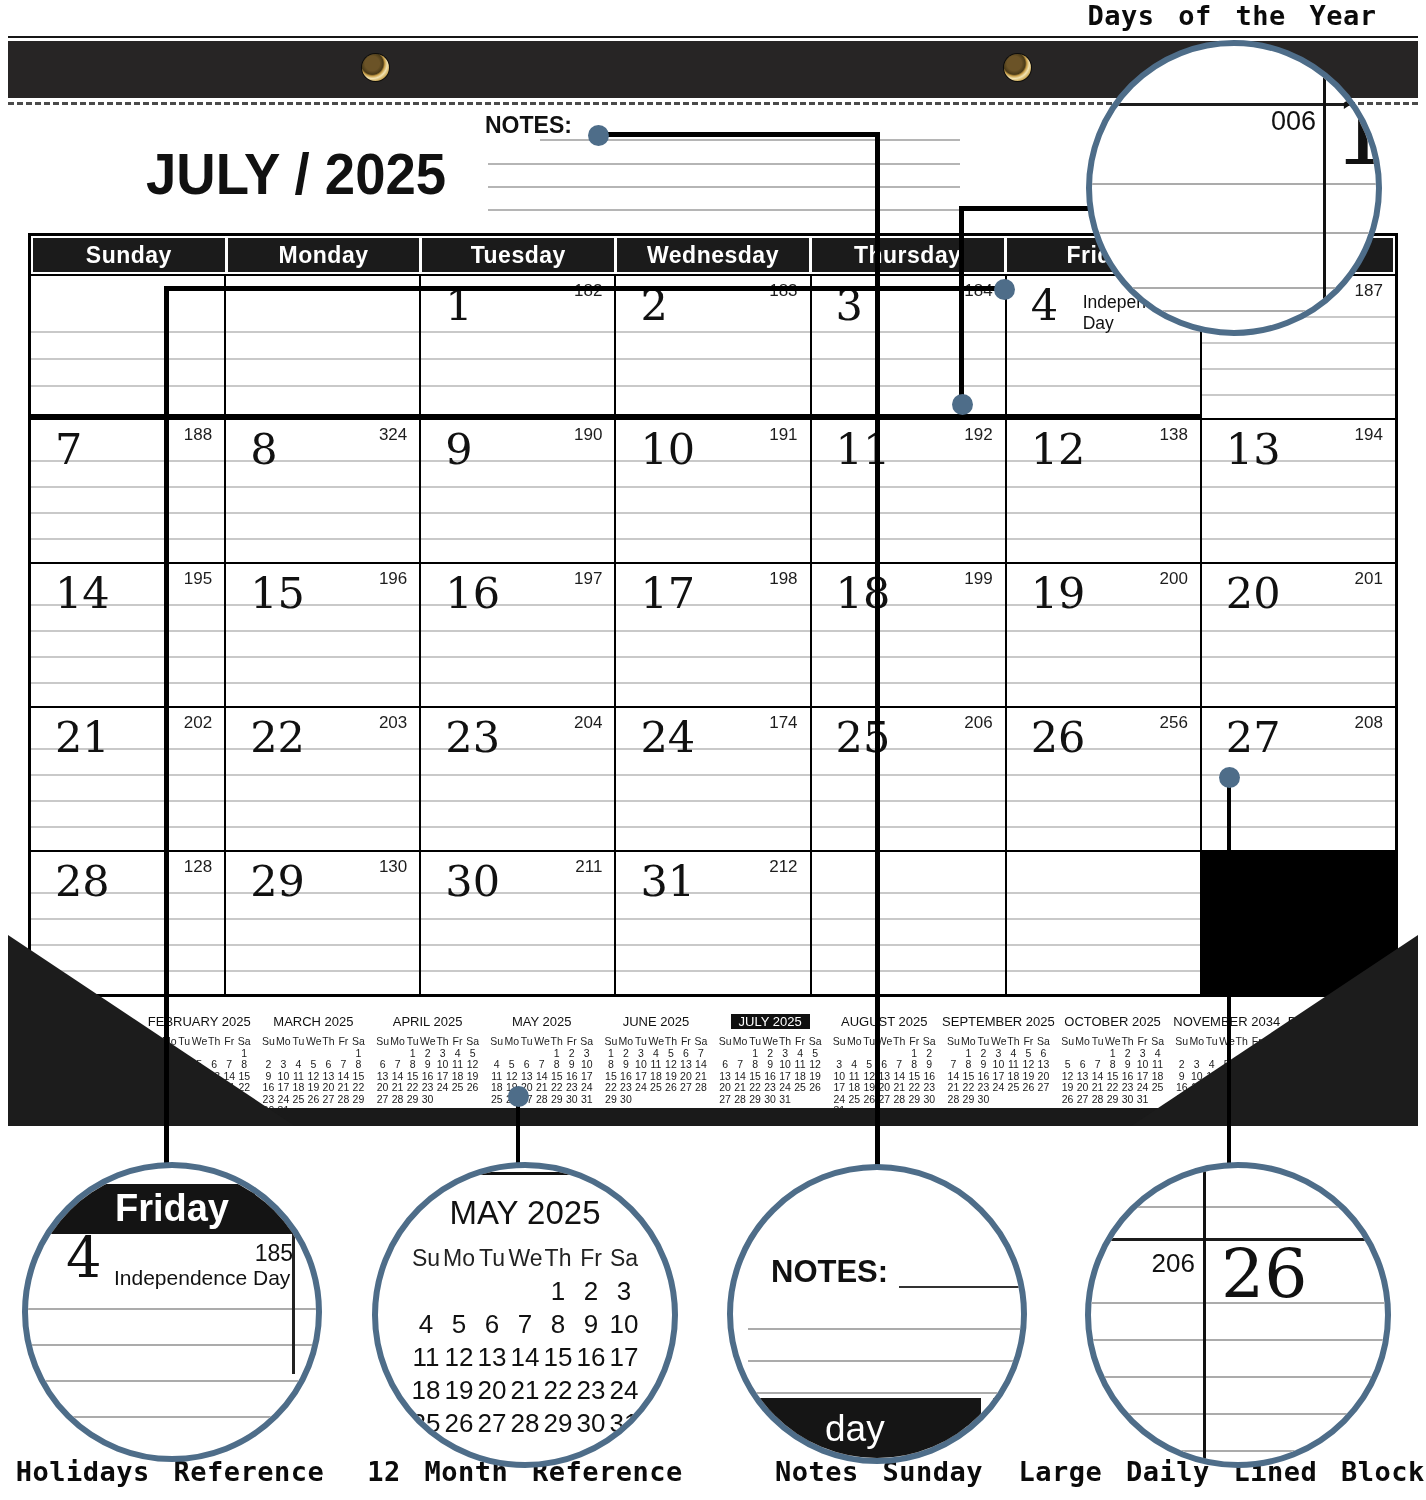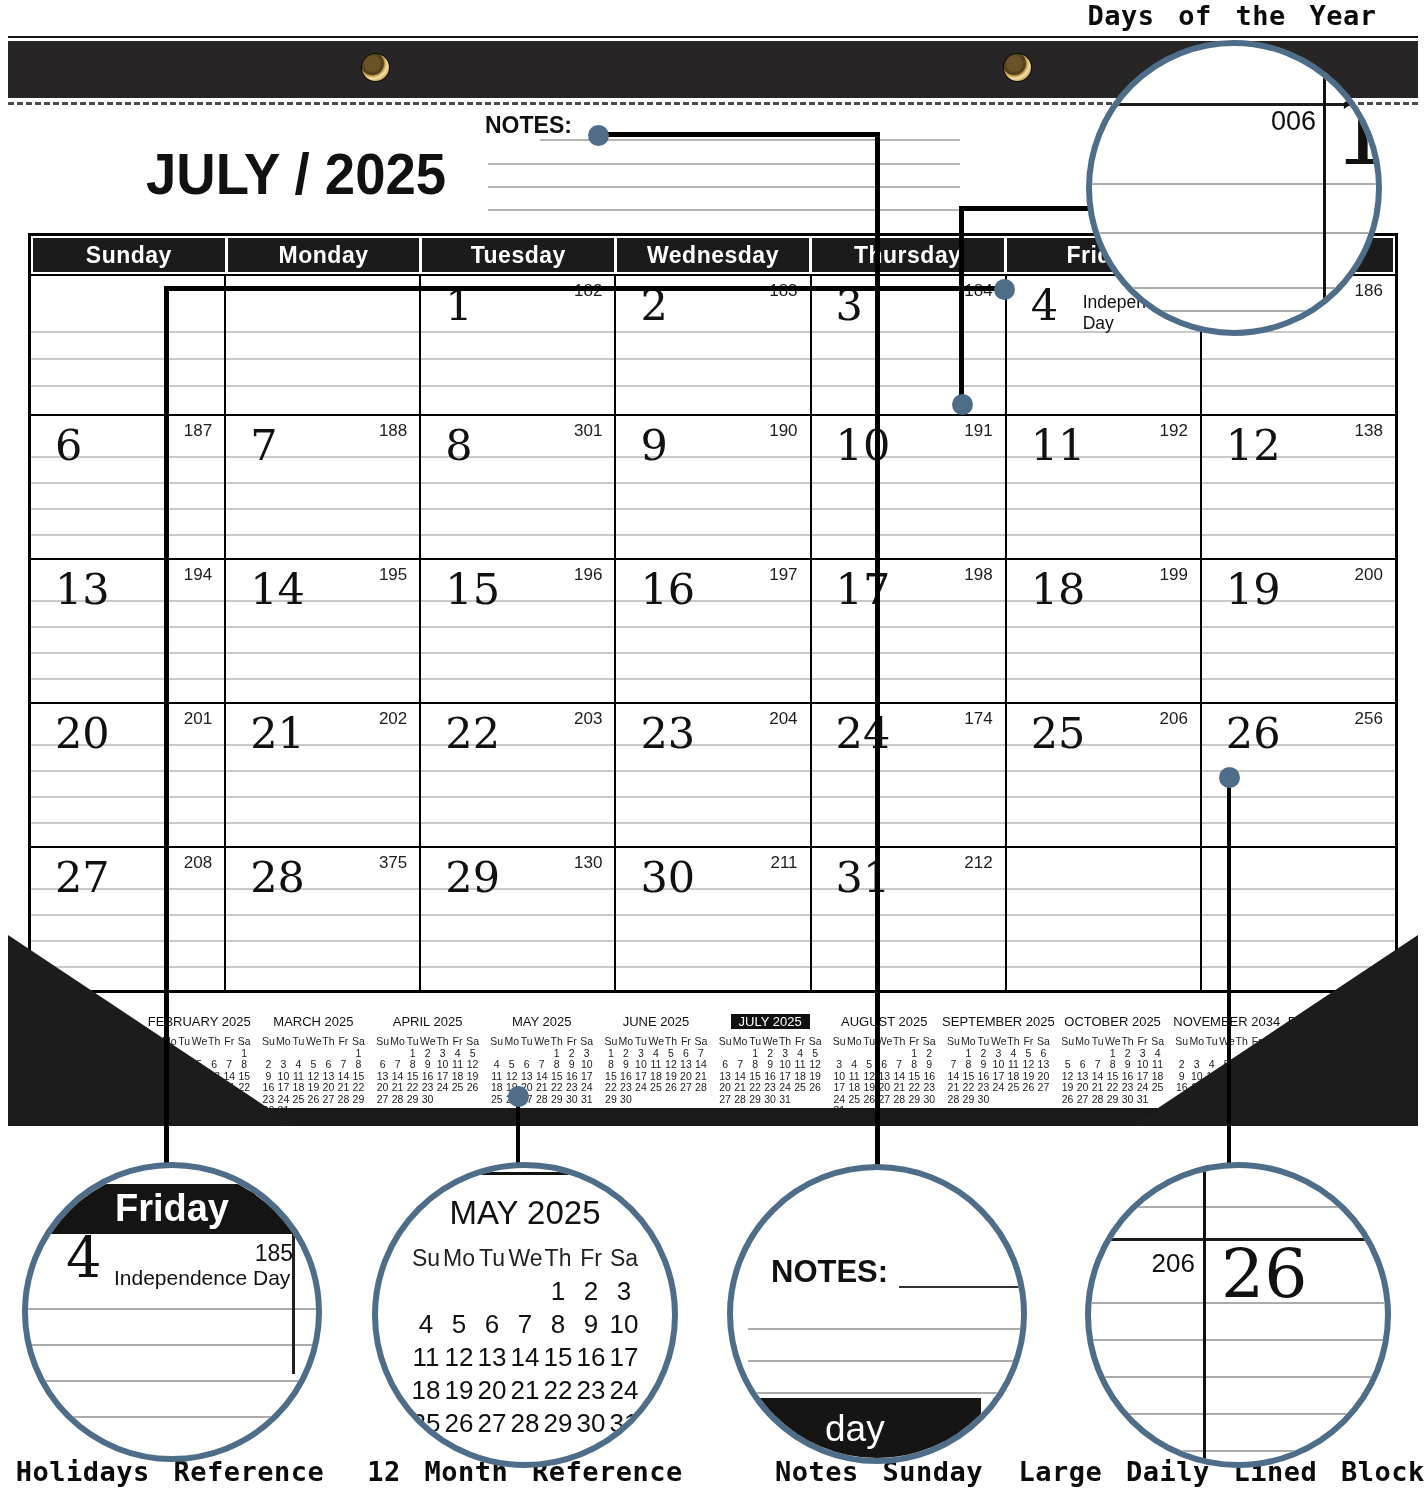--- a/index.html
+++ b/index.html
@@ -154,27 +154,20 @@
           <div class="doy">184</div>
         </div>
         <div class="cell r1" style="height: 138px;">
           <div class="ln" style="top: 55px;"></div>
           <div class="ln" style="top: 82px;"></div>
           <div class="ln" style="top: 109px;"></div>
           <div class="date">4</div>
           <div class="doy">185</div>
           <div class="holiday">Independence Day</div>
         </div>
-        <div class="cell r1" style="height: 138px;">
-          <div class="ln" style="top: 55px;"></div>
-          <div class="ln" style="top: 82px;"></div>
-          <div class="ln" style="top: 109px;"></div>
-          <div class="date">5</div>
-          <div class="doy">186</div>
-        </div>
         <div class="cell">
           <div class="ln" style="top: 40px;"></div>
           <div class="ln" style="top: 66px;"></div>
           <div class="ln" style="top: 92px;"></div>
           <div class="ln" style="top: 118px;"></div>
           <div class="date">6</div>
           <div class="doy">187</div>
         </div>
         <div class="cell">
           <div class="ln" style="top: 40px;"></div>
@@ -183,21 +176,21 @@
           <div class="ln" style="top: 118px;"></div>
           <div class="date">7</div>
           <div class="doy">188</div>
         </div>
         <div class="cell">
           <div class="ln" style="top: 40px;"></div>
           <div class="ln" style="top: 66px;"></div>
           <div class="ln" style="top: 92px;"></div>
           <div class="ln" style="top: 118px;"></div>
           <div class="date">8</div>
-          <div class="doy">301</div>
+          <div class="doy">324</div>
         </div>
         <div class="cell">
           <div class="ln" style="top: 40px;"></div>
           <div class="ln" style="top: 66px;"></div>
           <div class="ln" style="top: 92px;"></div>
           <div class="ln" style="top: 118px;"></div>
           <div class="date">9</div>
           <div class="doy">190</div>
         </div>
         <div class="cell">
@@ -343,21 +336,21 @@
           <div class="ln" style="top: 118px;"></div>
           <div class="date">27</div>
           <div class="doy">208</div>
         </div>
         <div class="cell">
           <div class="ln" style="top: 40px;"></div>
           <div class="ln" style="top: 66px;"></div>
           <div class="ln" style="top: 92px;"></div>
           <div class="ln" style="top: 118px;"></div>
           <div class="date">28</div>
-          <div class="doy">375</div>
+          <div class="doy">128</div>
         </div>
         <div class="cell">
           <div class="ln" style="top: 40px;"></div>
           <div class="ln" style="top: 66px;"></div>
           <div class="ln" style="top: 92px;"></div>
           <div class="ln" style="top: 118px;"></div>
           <div class="date">29</div>
           <div class="doy">130</div>
         </div>
         <div class="cell">

